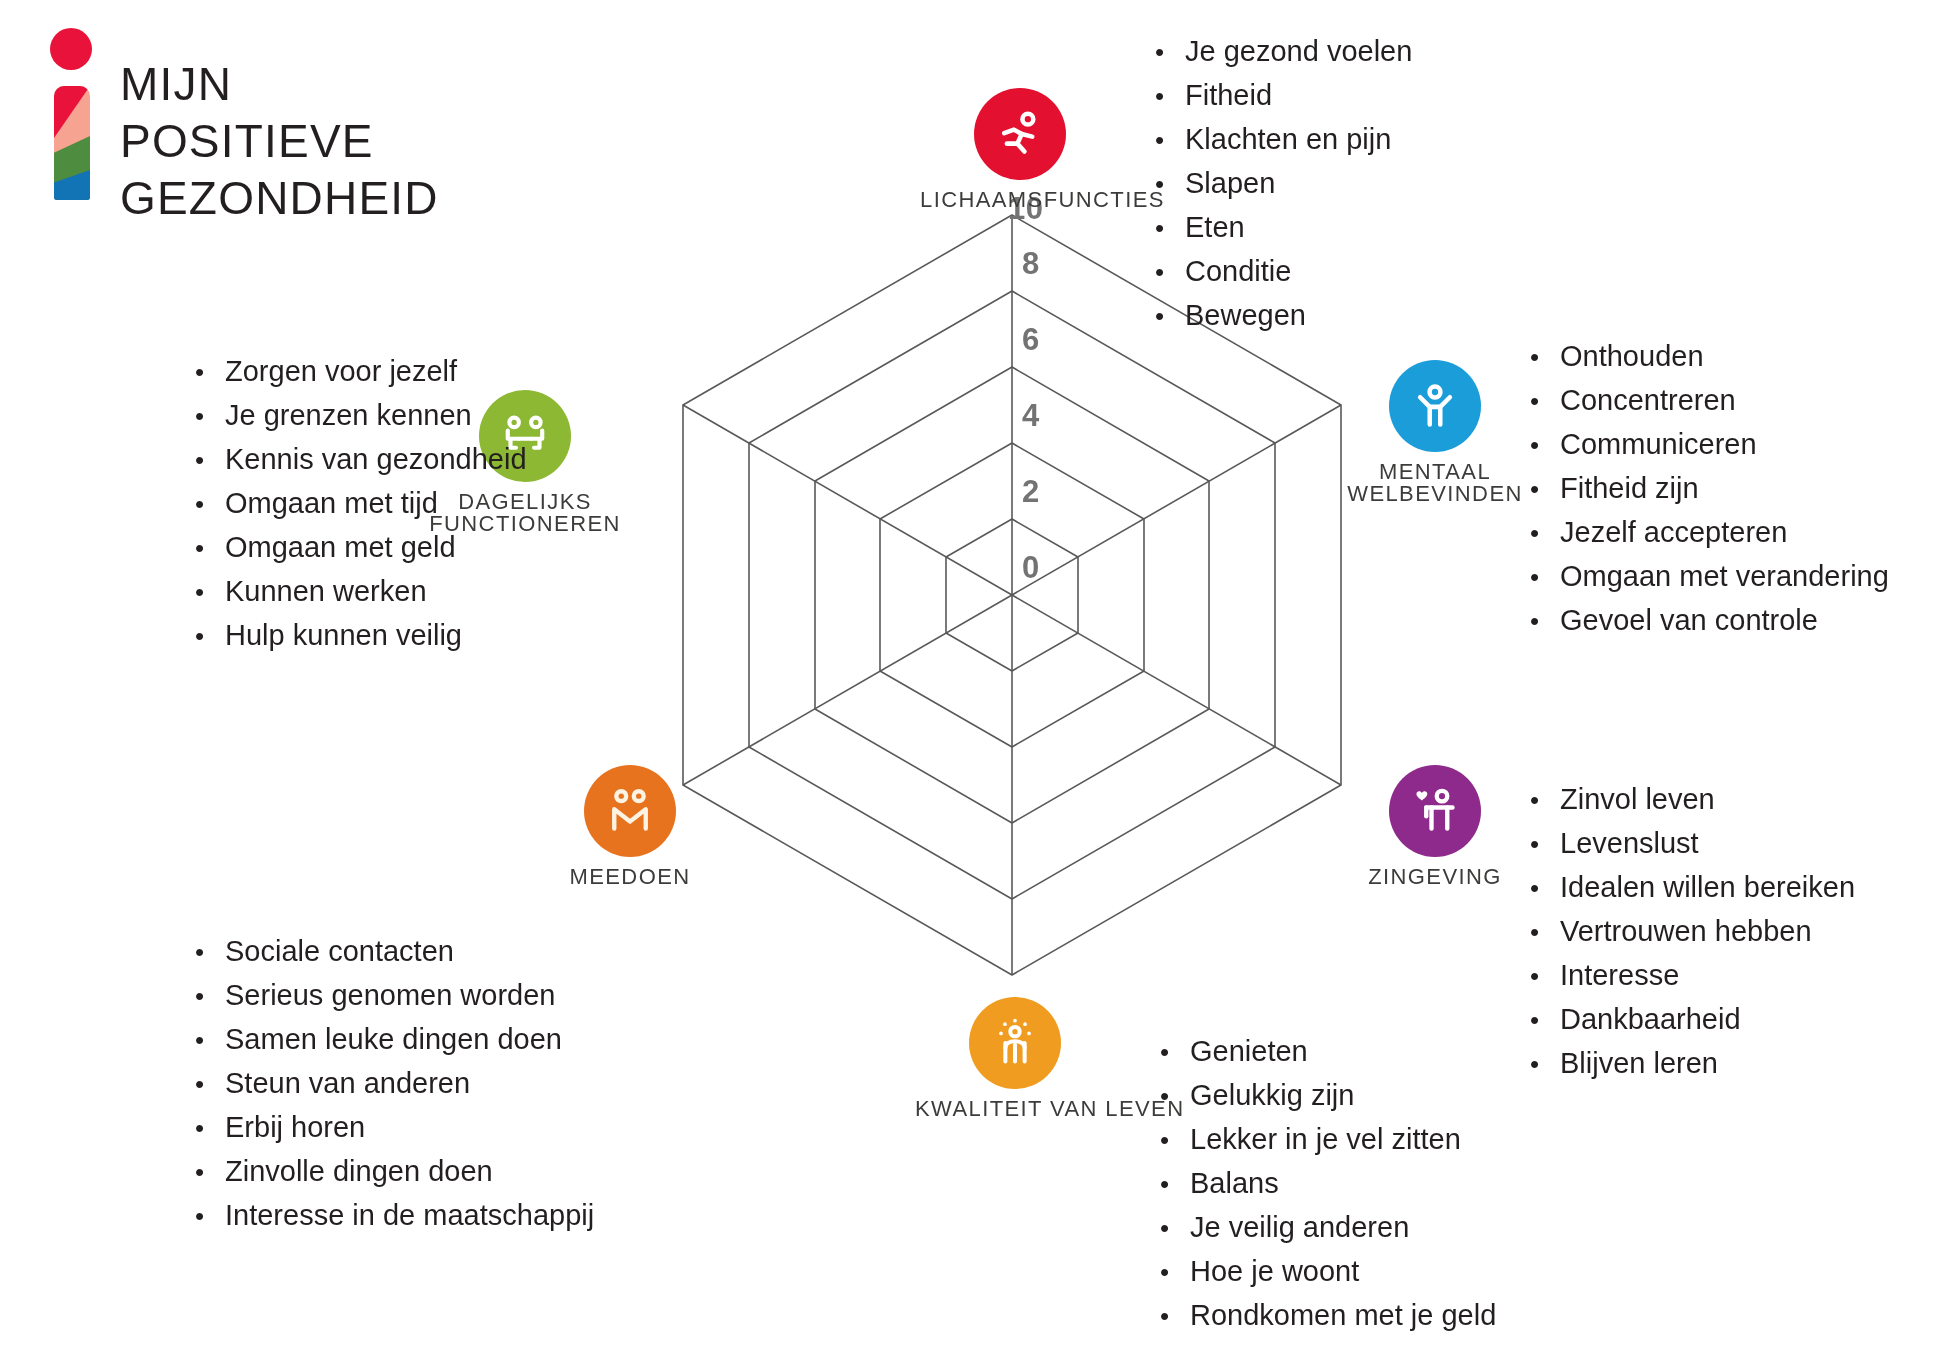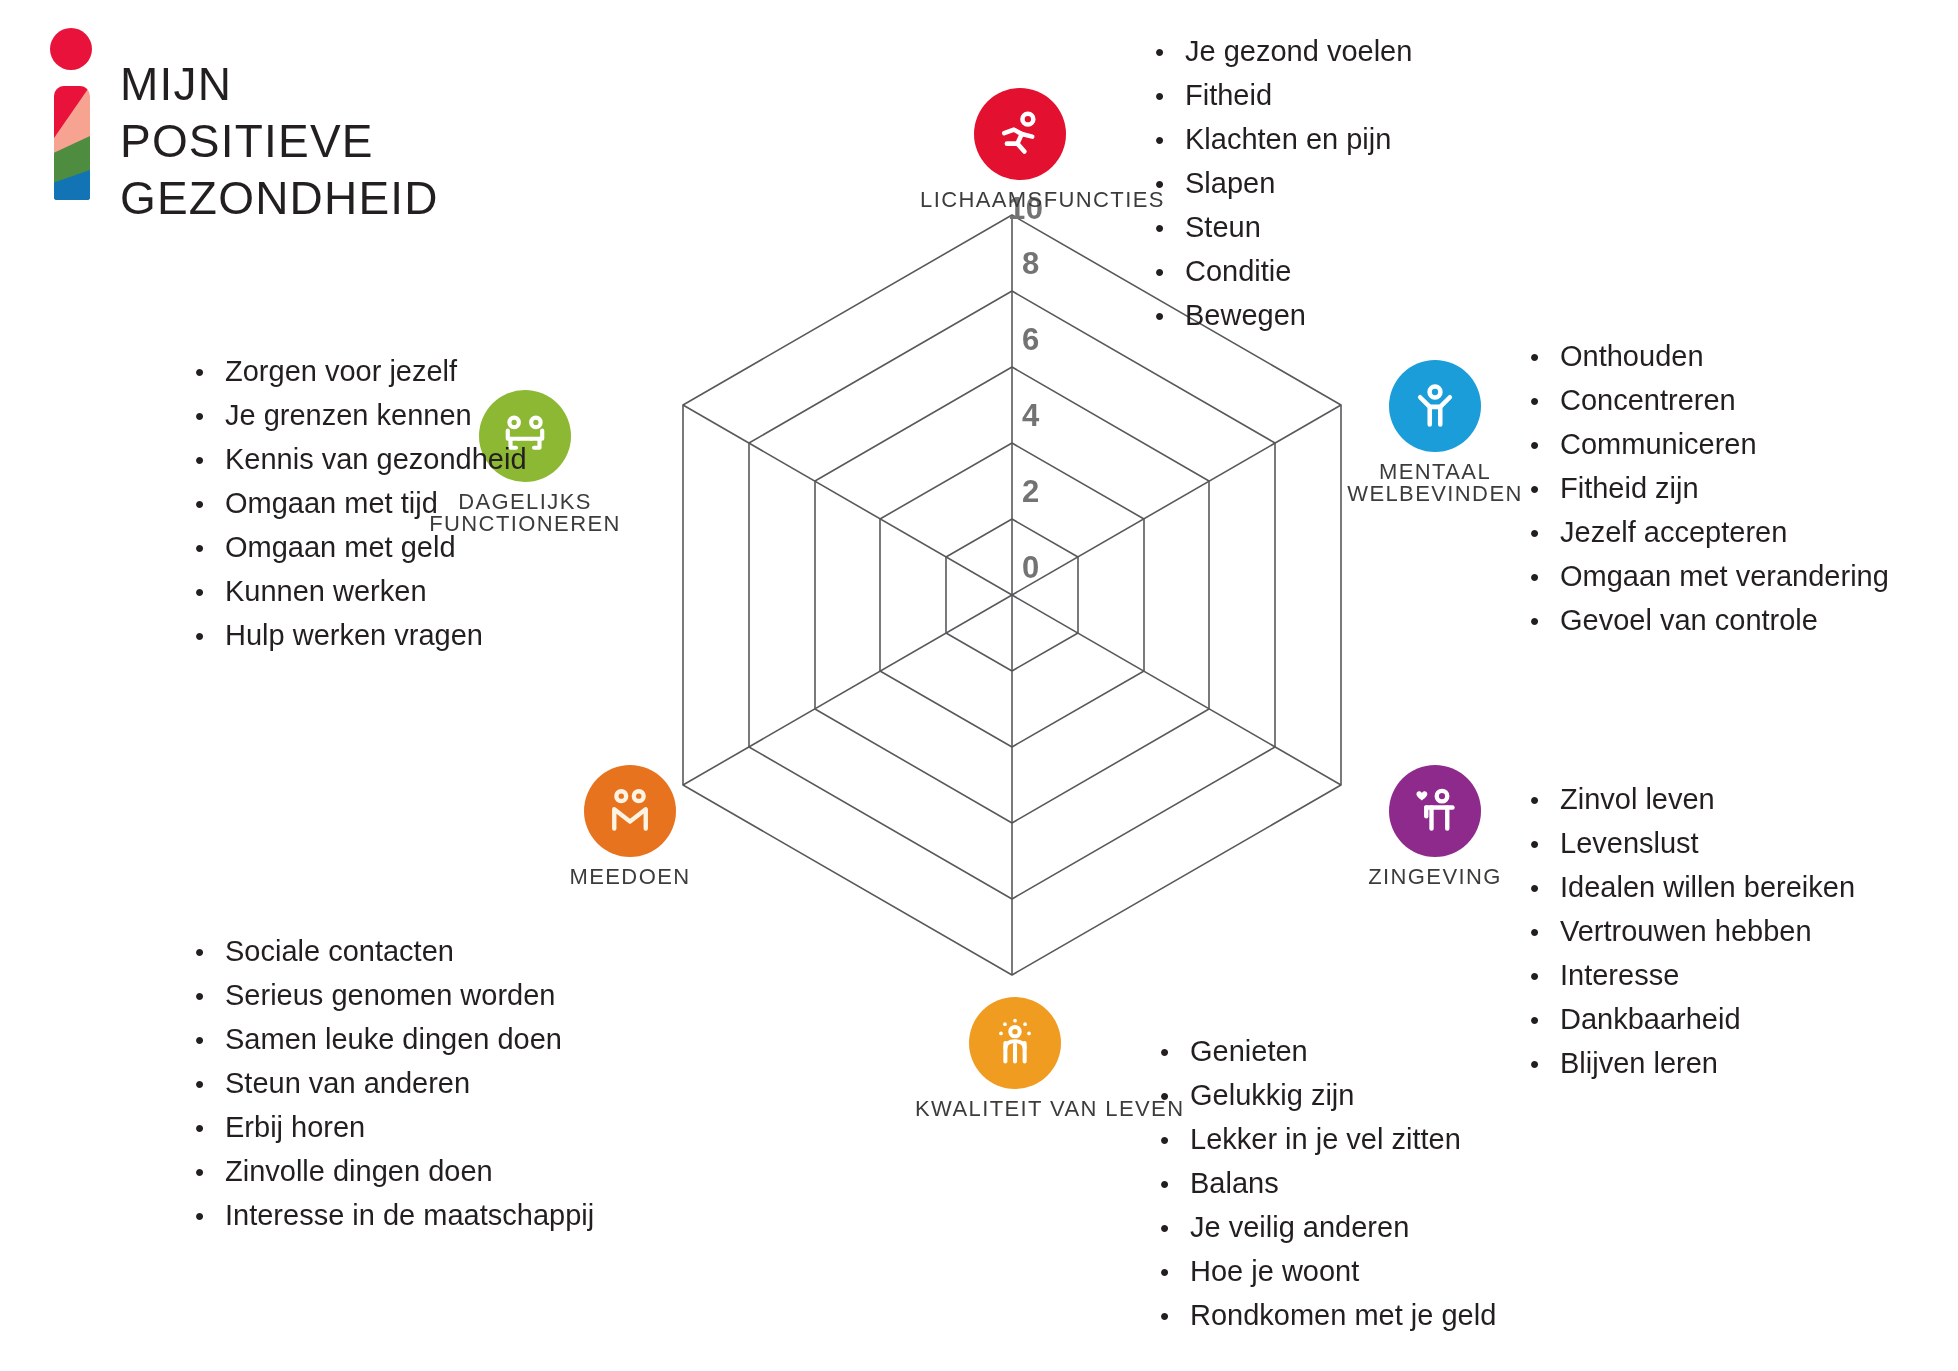--- a/index.html
+++ b/index.html
@@ -231,21 +231,21 @@
   <div class="row">
       <span class="bul">•</span>
       <span>Klachten en pijn</span>
     </div>
   <div class="row">
       <span class="bul">•</span>
       <span>Slapen</span>
     </div>
   <div class="row">
       <span class="bul">•</span>
-      <span>Steun</span>
+      <span>Eten</span>
     </div>
   <div class="row">
       <span class="bul">•</span>
       <span>Conditie</span>
     </div>
   <div class="row">
       <span class="bul">•</span>
       <span>Bewegen</span>
     </div>
 </div>
@@ -394,15 +394,15 @@
   <div class="row">
       <span class="bul">•</span>
       <span>Omgaan met geld</span>
     </div>
   <div class="row">
       <span class="bul">•</span>
       <span>Kunnen werken</span>
     </div>
   <div class="row">
       <span class="bul">•</span>
-      <span>Hulp werken vragen</span>
+      <span>Hulp kunnen veilig</span>
     </div>
 </div>
 
 </body></html>

